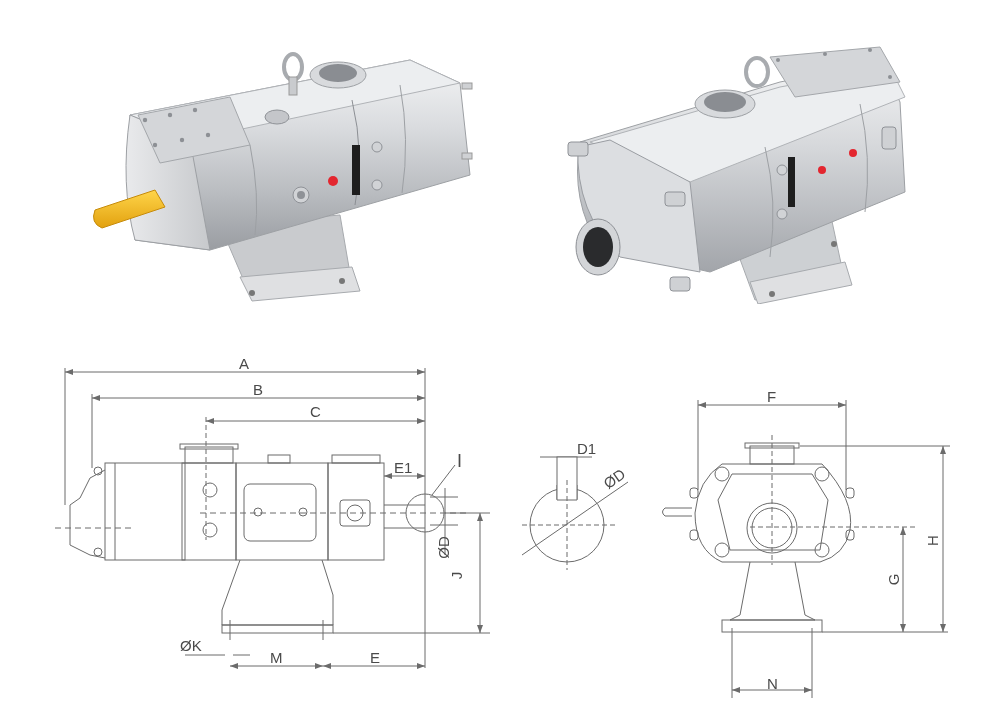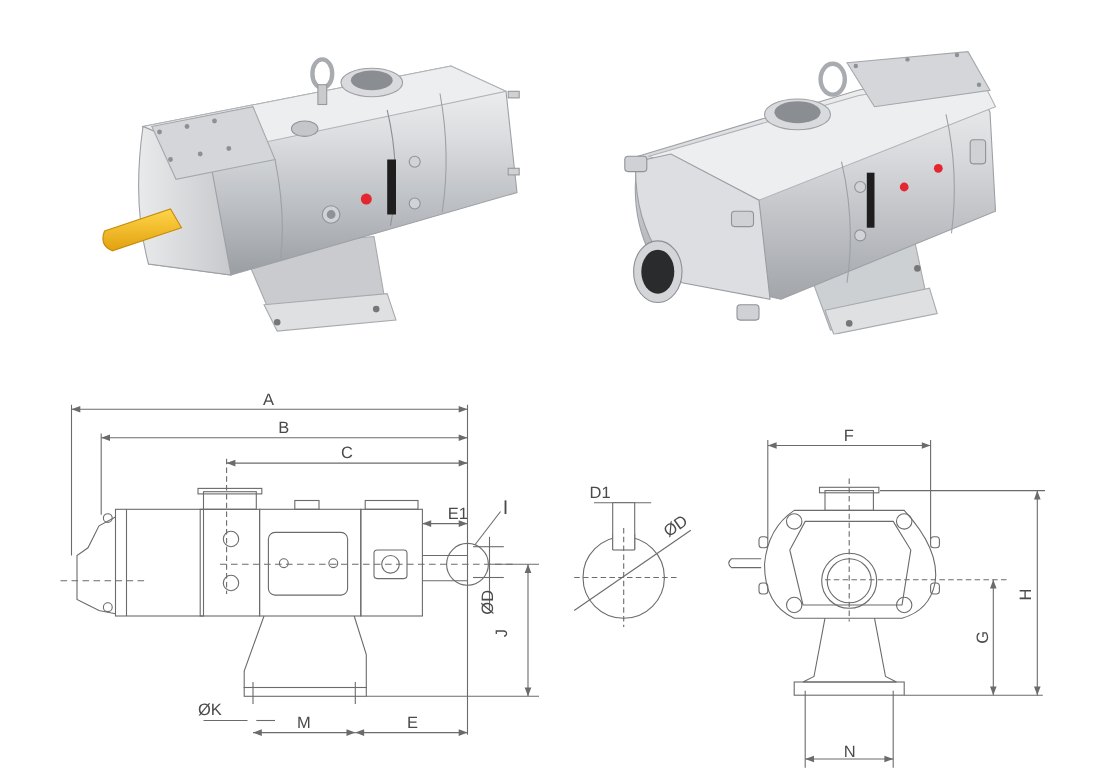--- a/index.html
+++ b/index.html
@@ -208,21 +208,21 @@
     <polygon points="230,666 238,663 238,669"></polygon>
       <polygon points="323,666 315,663 315,669"></polygon>
     <polygon points="323,666 331,663 331,669"></polygon>
       <polygon points="425,666 417,663 417,669"></polygon>
   </g>
 </svg>
 
 <span class="lbl" style="left:239px;top:356px">A</span>
 <span class="lbl" style="left:253px;top:382px">B</span>
 <span class="lbl" style="left:310px;top:404px">C</span>
-<span class="lbl" style="left:407px;top:460px">E1</span>
+<span class="lbl" style="left:394px;top:460px">E1</span>
 <span class="lbl" style="left:457px;top:452px;font-size:18px">I</span>
 <span class="lbl v" style="left:432px;top:540px">ØD</span>
 <span class="lbl v" style="left:453px;top:568px">J</span>
 <span class="lbl" style="left:180px;top:638px">ØK</span>
 <span class="lbl" style="left:270px;top:650px">M</span>
 <span class="lbl" style="left:370px;top:650px">E</span>
 
 <svg class="photo" style="left:500px;top:430px" width="160" height="150" viewBox="0 0 160 150">
   <g stroke="#6b6b6b" fill="none" stroke-width="1">
     <line x1="40" y1="27" x2="92" y2="27"></line>
@@ -230,21 +230,21 @@
     <circle cx="67" cy="95" r="37"></circle>
     <rect x="57" y="55" width="20" height="15" fill="#fff" stroke="none"></rect>
     <line x1="57" y1="55" x2="57" y2="70"></line>
       <line x1="77" y1="55" x2="77" y2="70"></line>
       <line x1="57" y1="70" x2="77" y2="70"></line>
     <line x1="22" y1="95" x2="115" y2="95" stroke-dasharray="5,3"></line>
     <line x1="67" y1="50" x2="67" y2="140" stroke-dasharray="5,3"></line>
     <line x1="22" y1="125" x2="128" y2="52"></line>
   </g>
 </svg>
-<span class="lbl" style="left:536px;top:441px">D1</span>
+<span class="lbl" style="left:577px;top:441px">D1</span>
 <span class="lbl" style="left:603px;top:471px;transform:rotate(-35deg)">ØD</span>
 
 <svg class="photo" style="left:650px;top:380px" width="320" height="320" viewBox="0 0 320 320">
   <g stroke="#6b6b6b" fill="none" stroke-width="1">
 
     <line x1="48" y1="25" x2="196" y2="25"></line>
     <line x1="48" y1="20" x2="48" y2="110"></line>
     <line x1="196" y1="20" x2="196" y2="110"></line>
 
     <rect x="100" y="66" width="44" height="18"></rect>

